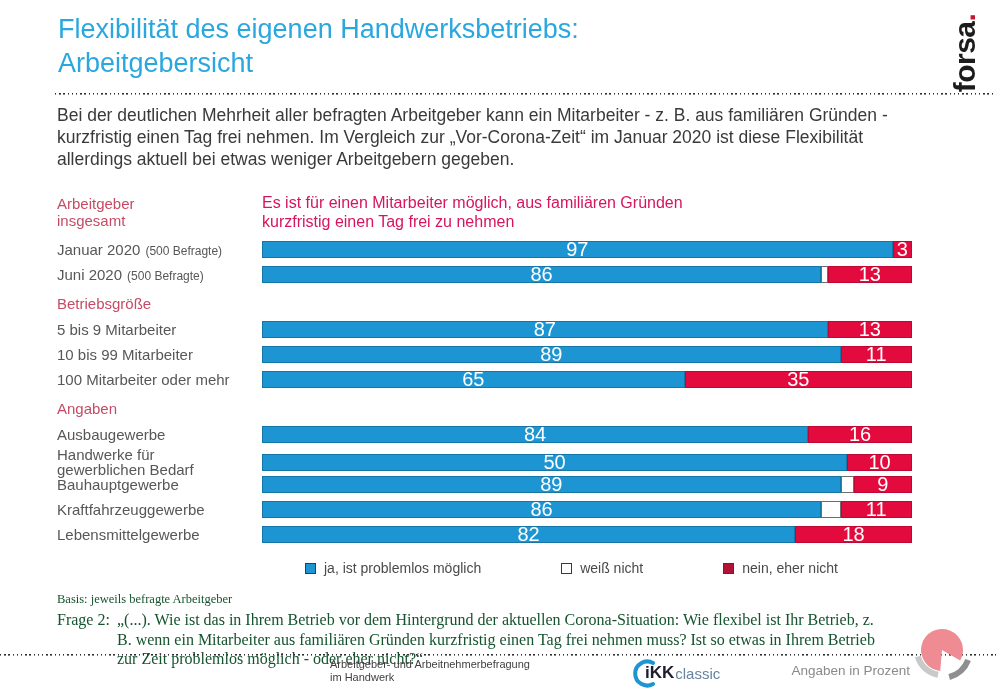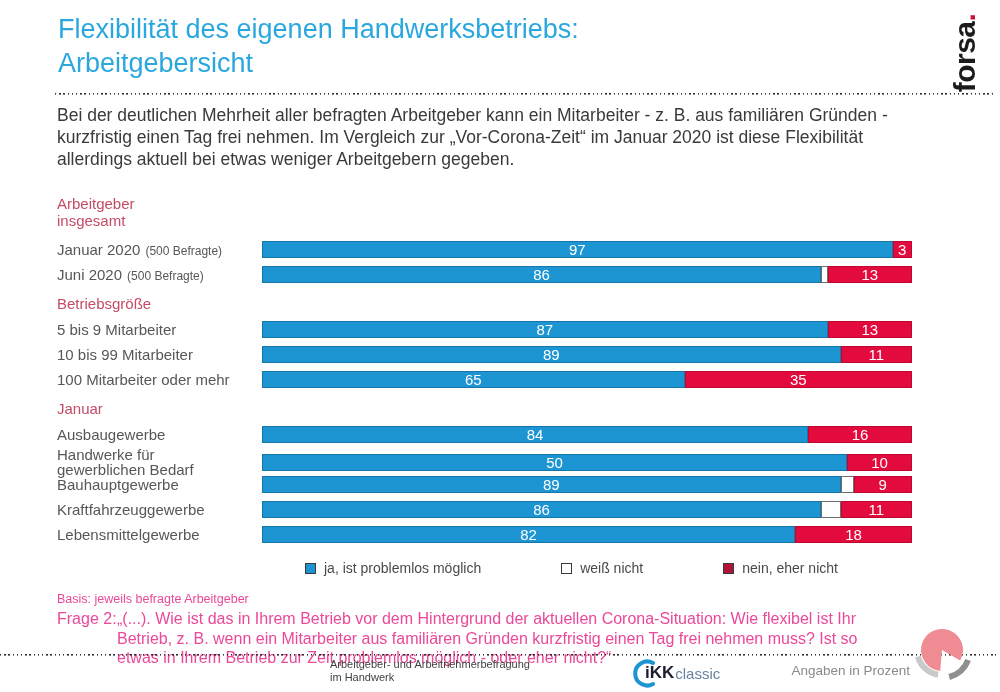--- a/index.html
+++ b/index.html
@@ -19,33 +19,33 @@
   .chart{margin:23px 0 0 57px;width:855px;}
   .chart-head{display:grid;grid-template-columns:205px 650px;align-items:start;min-height:42px;margin-bottom:2px;}
   .chart-title{color:#d6155f;font-size:16px;line-height:1.2;max-width:486px;}
   .group-label{color:#c54b66;font-size:15px;line-height:1.1;}
   .group-label.first{margin-top:3px;}
   #chart-rows .group-label{margin:9px 0 4px 0;height:17px;}
   .bar-row{display:grid;grid-template-columns:205px 650px;align-items:center;height:25px;}
   .row-label{color:#575756;font-size:15px;line-height:1.0;white-space:pre-line;padding-right:8px;}
   .row-note{font-size:12px;color:#575756;margin-left:5px;}
   .bar{display:flex;width:650px;height:17px;}
-  .seg{display:flex;align-items:flex-end;justify-content:center;overflow:hidden;color:#fff;font-size:15px;line-height:17px;box-sizing:border-box;}
+  .seg{display:flex;align-items:flex-end;justify-content:center;overflow:hidden;color:#fff;font-size:20px;line-height:17px;box-sizing:border-box;}
   .seg-ja{background:#1d95d3;box-shadow:inset 0 0 0 1px rgba(10,60,95,.35);}
   .seg-weiss{background:#ffffff;box-shadow:inset 0 0 0 1px #6e6e6e;}
   .seg-nein{background:#e30b3d;box-shadow:inset 0 0 0 1px rgba(110,0,25,.3);}
   
   .legend{margin:13px 0 0 305px;display:flex;gap:80px;align-items:center;}
   .legend-item{display:flex;align-items:center;gap:8px;color:#4a4a4a;font-size:14px;justify-content:flex-end;}
   .sw{width:11px;height:11px;box-shadow:inset 0 0 0 1px #3a3a3a;}
   .sw-ja{background:#1d95d3;}
   .sw-weiss{background:#fff;}
   .sw-nein{background:#b01238;}
   
-  .footnotes{margin:16px 0 0 57px;color:#ec4899;}
+  .footnotes{margin:16px 0 0 57px;color:#14532d;font-family:Liberation Serif, serif;}
   .basis{font-size:12.5px;margin-bottom:3px;}
   .frage{display:grid;grid-template-columns:60px 775px;font-size:16px;line-height:1.22;}
   
   .survey{position:absolute;left:330px;top:658px;width:240px;text-align:left;font-size:11px;line-height:1.18;color:#3f3f3f;white-space:pre-line;}
   .ikk{position:absolute;left:630px;top:657px;display:flex;align-items:center;height:32px;}
   .ikk-kk{font-weight:bold;font-size:17px;color:#1d1d30;margin-left:-13px;}
   .ikk-classic{font-size:15px;color:#67839f;margin-left:1px;}
   .angaben{position:absolute;left:790px;top:663px;width:120px;text-align:right;font-size:13.5px;color:#8a8a8a;}
   .mark{position:absolute;left:912px;top:624px;}
   .pre{white-space:pre-line;}
@@ -62,20 +62,21 @@
   </div>
 
   <div class="rule top-rule"></div>
 
   <p class="intro">Bei der deutlichen Mehrheit aller befragten Arbeitgeber kann ein Mitarbeiter - z. B. aus familiären Gründen - kurzfristig einen Tag frei nehmen. Im Vergleich zur „Vor-Corona-Zeit“ im Januar 2020 ist diese Flexibilität allerdings aktuell bei etwas weniger Arbeitgebern gegeben.</p>
 
   <div class="chart">
     <div class="chart-head">
       <div class="group-label first pre">Arbeitgeber
 insgesamt</div>
+      <div class="chart-title">Es ist für einen Mitarbeiter möglich, aus familiären Gründen kurzfristig einen Tag frei zu nehmen</div>
     </div>
     <div id="chart-rows">
         <div class="bar-row">
           <div class="row-label"><span class="row-label-main">Januar 2020</span><span class="row-note">(500 Befragte)</span></div>
           <div class="bar">
             <div class="seg seg-ja" style="width: 97%;">
               <span class="seg-val">97</span>
             </div>
             <div class="seg seg-nein" style="width: 3%;">
               <span class="seg-val">3</span>
@@ -121,21 +122,21 @@
           <div class="row-label"><span class="row-label-main">100 Mitarbeiter oder mehr</span></div>
           <div class="bar">
             <div class="seg seg-ja" style="width: 65%;">
               <span class="seg-val">65</span>
             </div>
             <div class="seg seg-nein" style="width: 35%;">
               <span class="seg-val">35</span>
             </div>
           </div>
         </div>
-        <div class="group-label pre">Januar</div>
+        <div class="group-label pre">Angaben</div>
         <div class="bar-row">
           <div class="row-label"><span class="row-label-main">Ausbaugewerbe</span></div>
           <div class="bar">
             <div class="seg seg-ja" style="width: 84%;">
               <span class="seg-val">84</span>
             </div>
             <div class="seg seg-nein" style="width: 16%;">
               <span class="seg-val">16</span>
             </div>
           </div>

